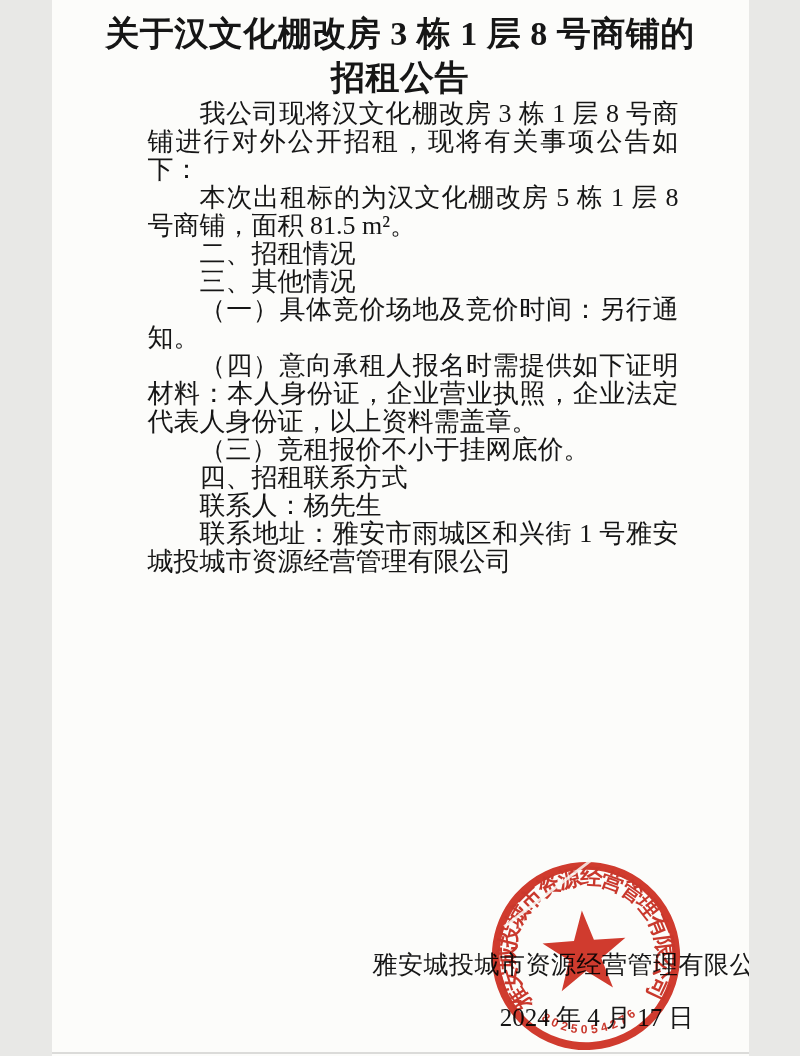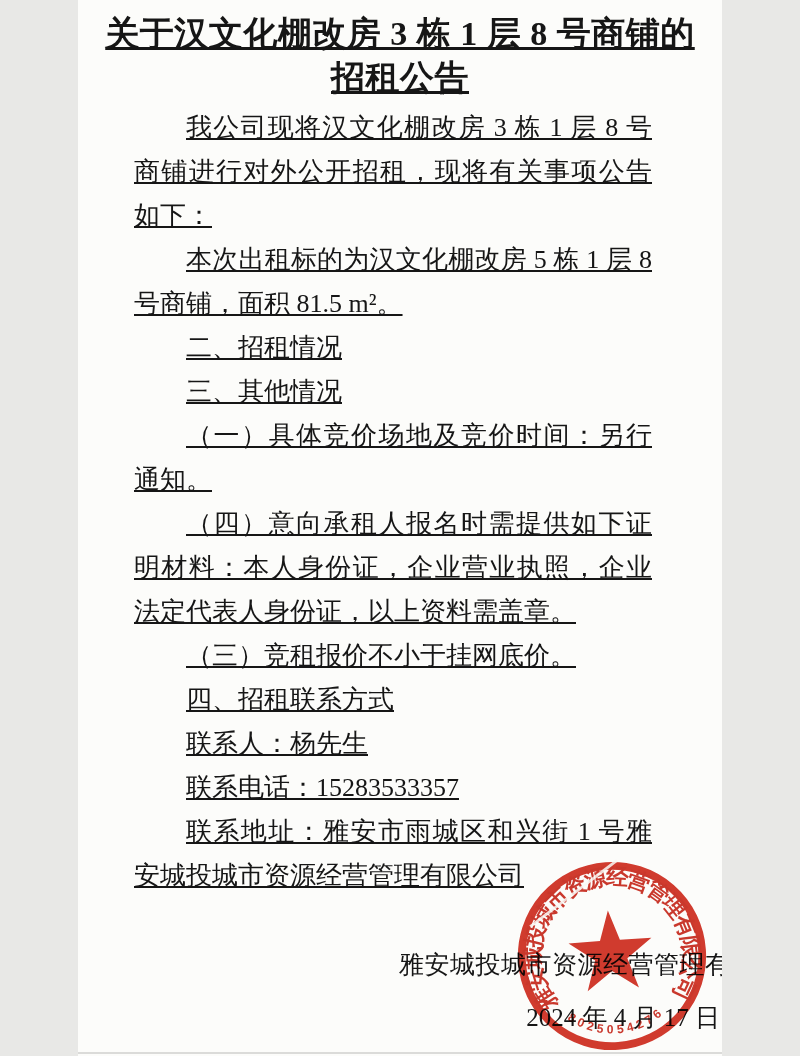--- a/index.html
+++ b/index.html
@@ -1,40 +1,39 @@
 <!DOCTYPE html>
 <html lang="zh"><head>
 <meta charset="utf-8">
 <style>
   * { margin: 0; padding: 0; box-sizing: border-box; }
   html, body { background: #e8e8e6; }
   .page {
     position: relative;
-    width: 644px;
+    width: 697px;
     height: 1056px;
     margin: 0 auto;
     background: #fcfcfa;
     overflow: hidden;
     font-family: "Liberation Serif", "DejaVu Serif", serif;
     color: #161616;
-    text-decoration: underline;
   }
   .title {
     margin-top: 12px;
     text-align: center;
     font-size: 34px;
     font-weight: bold;
     line-height: 44px;
     letter-spacing: 0.5px;
   }
   .body-text {
-    margin-top: 6px;
-    padding: 0 70px 0 56px;
+    margin-top: 0;
+    padding: 0 70px 0 96px;
     font-size: 26px;
-    line-height: 44px;
+    line-height: 28px;
     text-align: justify;
   }
   .body-text p { text-indent: 52px; }
   .signature {
     position: absolute;
     top: 948px;
     left: 0;
     width: 100%;
     font-size: 25px;
     color: #161616;
@@ -98,21 +97,20 @@
   <div class="body-text">
     <p>我公司现将汉文化棚改房 3 栋 1 层 8 号商铺进行对外公开招租，现将有关事项公告如下：</p>
     <p>本次出租标的为汉文化棚改房 5 栋 1 层 8 号商铺，面积 81.5 m²。</p>
     <p>二、招租情况</p>
     <p>三、其他情况</p>
     <p>（一）具体竞价场地及竞价时间：另行通知。</p>
     <p>（四）意向承租人报名时需提供如下证明材料：本人身份证，企业营业执照，企业法定代表人身份证，以上资料需盖章。</p>
     <p>（三）竞租报价不小于挂网底价。</p>
     <p>四、招租联系方式</p>
     <p>联系人：杨先生</p>
-    <p>联系电话：15283533357</p>
     <p>联系地址：雅安市雨城区和兴街 1 号雅安城投城市资源经营管理有限公司</p>
   </div>
 
   <div class="signature">
     <div class="sig-company">雅安城投城市资源经营管理有限公司</div>
     <div class="sig-date">2024 年 4 月 17 日</div>
   </div>
 
   <svg class="seal" viewBox="0 0 200 200" xmlns="http://www.w3.org/2000/svg">
     <circle class="ring" cx="100" cy="100" r="93" stroke-width="8"></circle>

